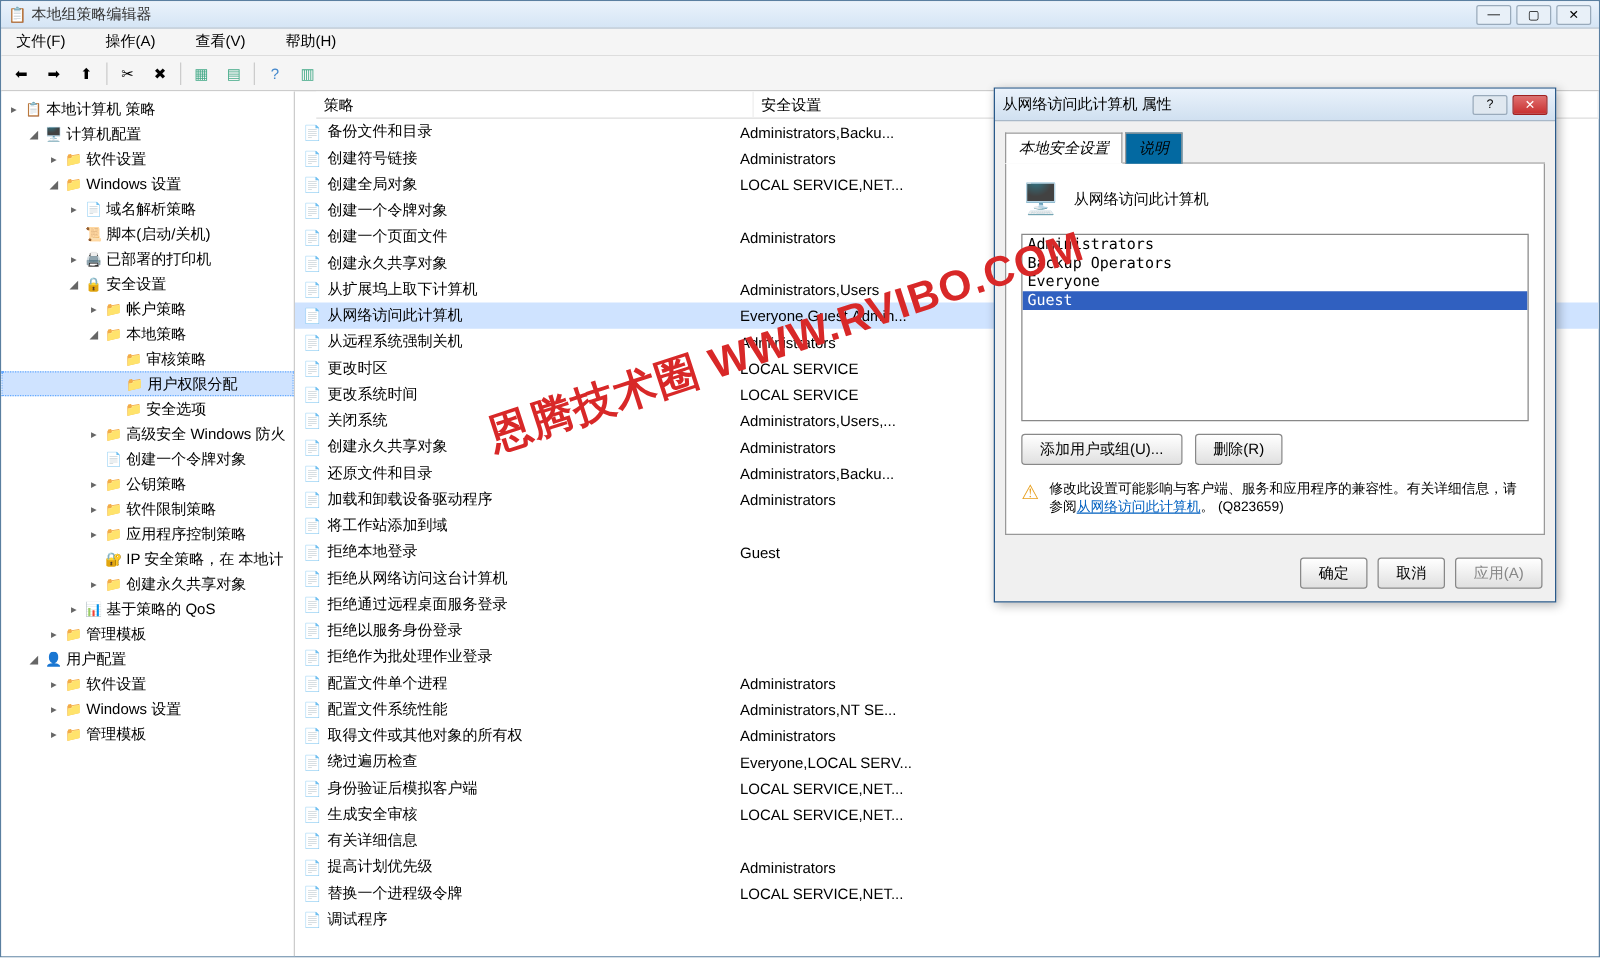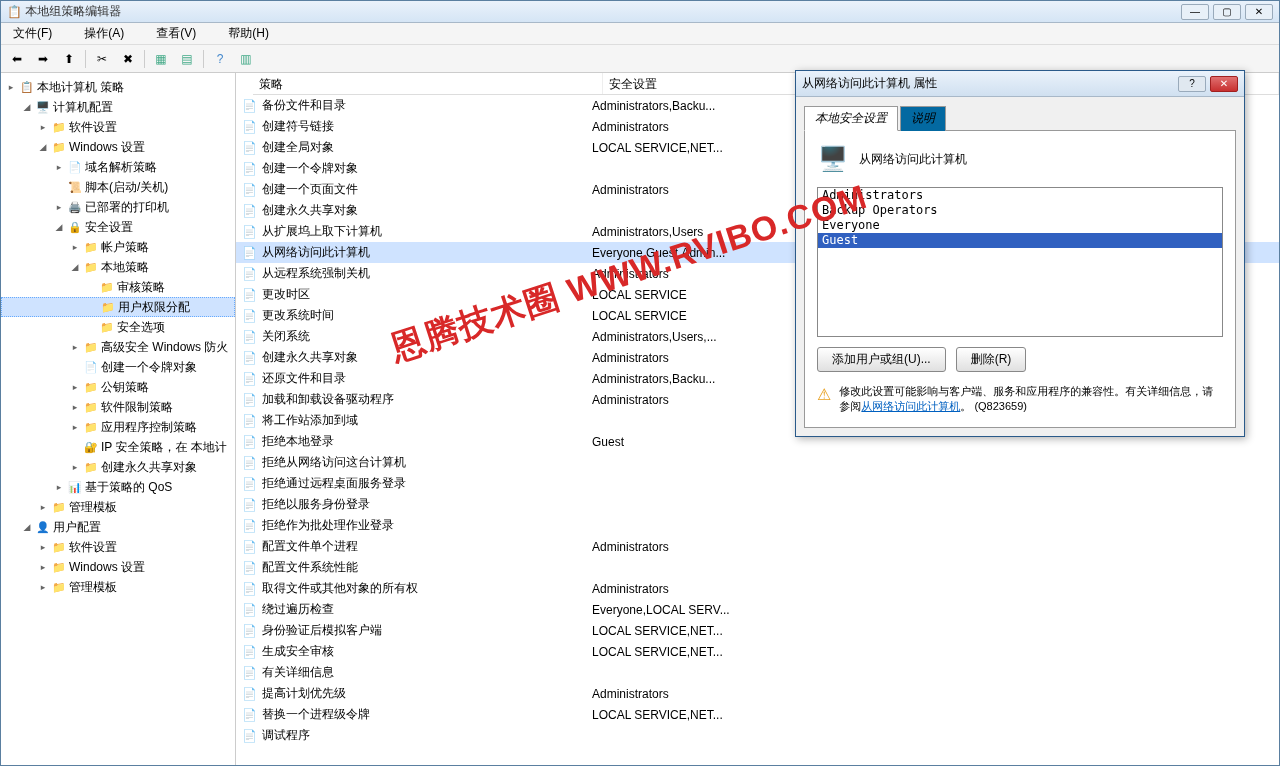--- a/index.html
+++ b/index.html
@@ -381,20 +381,21 @@
               <span class="list-icon">📄</span>
               <span>配置文件单个进程</span>
             </div>
             <div class="c2">Administrators</div>
           </div>
           <div class="list-row">
             <div class="c1">
               <span class="list-icon">📄</span>
               <span>配置文件系统性能</span>
             </div>
+            <div class="c2">Administrators,NT SE...</div>
           </div>
           <div class="list-row">
             <div class="c1">
               <span class="list-icon">📄</span>
               <span>取得文件或其他对象的所有权</span>
             </div>
             <div class="c2">Administrators</div>
           </div>
           <div class="list-row">
             <div class="c1">
@@ -479,15 +480,20 @@
         <button class="btn">删除(R)</button>
       </div>
       <div class="warning">
         <span class="warn-icon">⚠</span>
         <div>
           <span>修改此设置可能影响与客户端、服务和应用程序的兼容性。有关详细信息，请参阅</span><a href="#">从网络访问此计算机</a><span>。 (Q823659)</span>
         </div>
       </div>
     </div>
   </div>
+  <div class="dialog-footer">
+    <button class="btn">确定</button>
+    <button class="btn">取消</button>
+    <button class="btn" style="color:#888">应用(A)</button>
+  </div>
 </div>
 
 <div class="watermark">恩腾技术圈 WWW.RVIBO.COM</div>
 
 </body></html>

